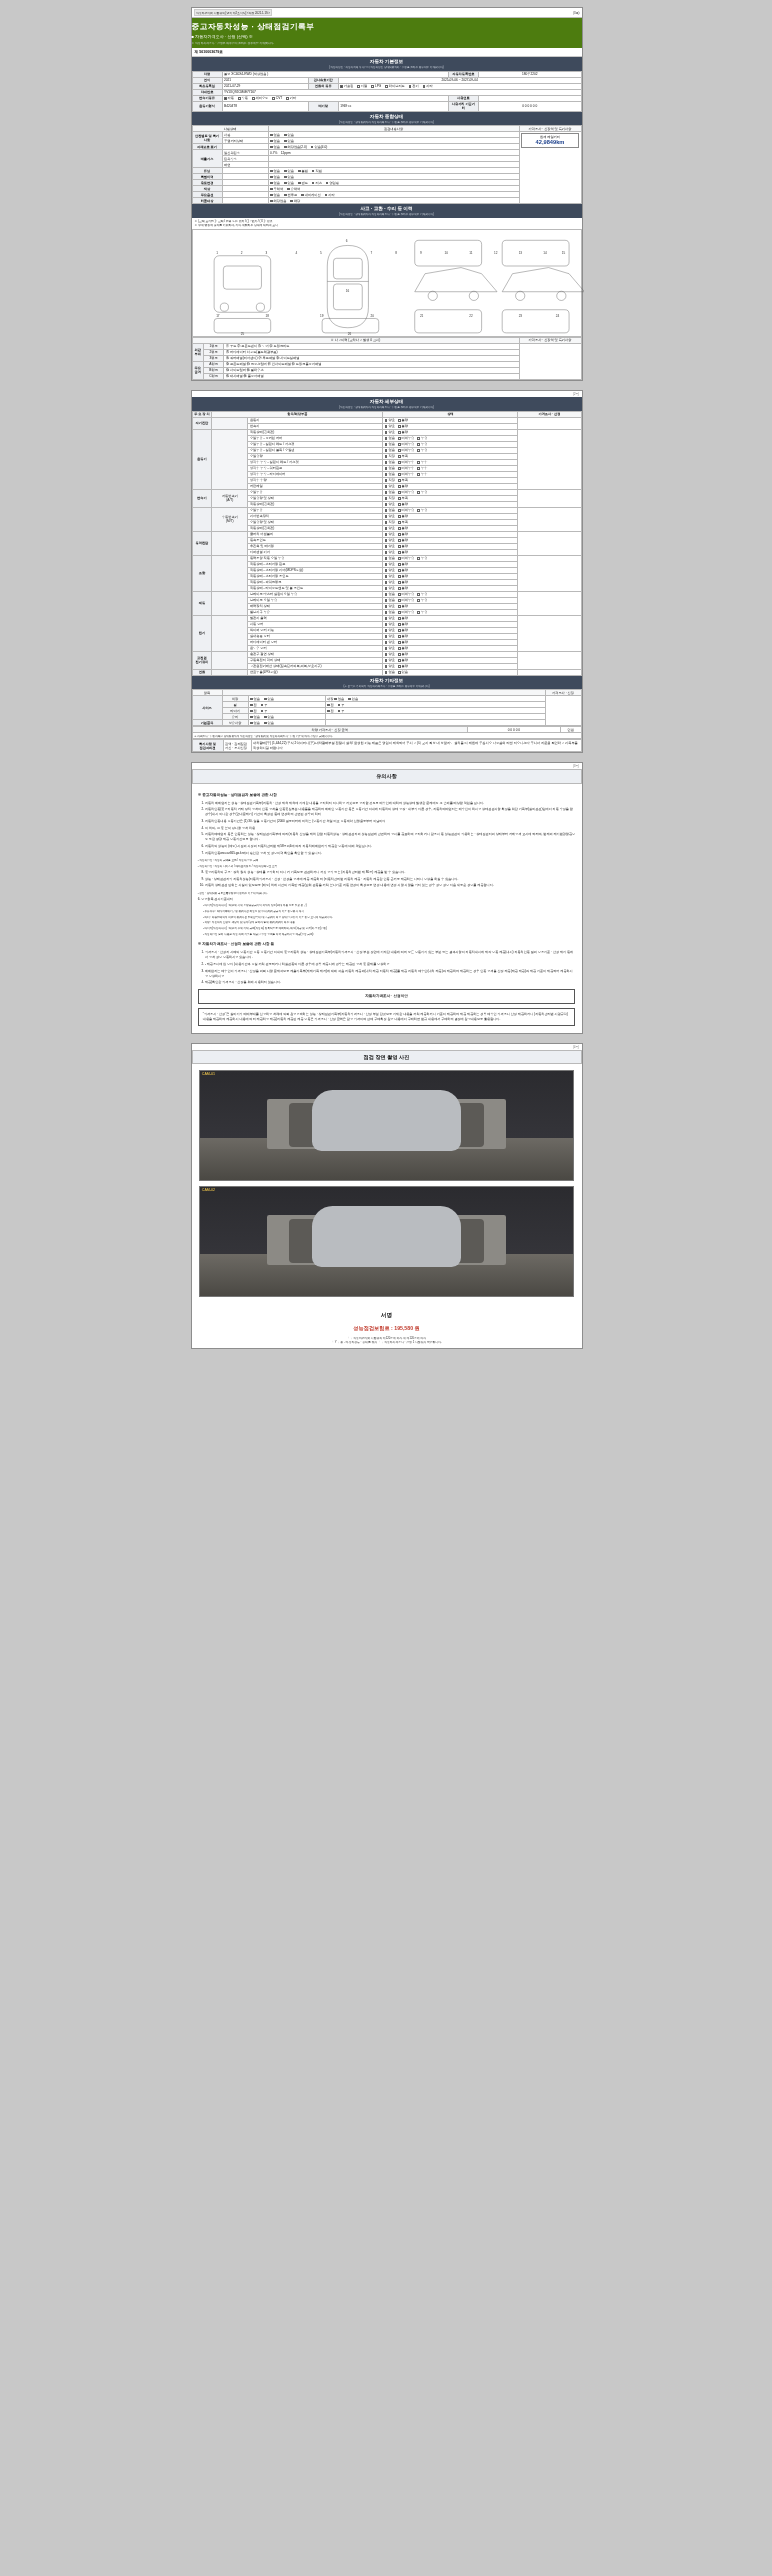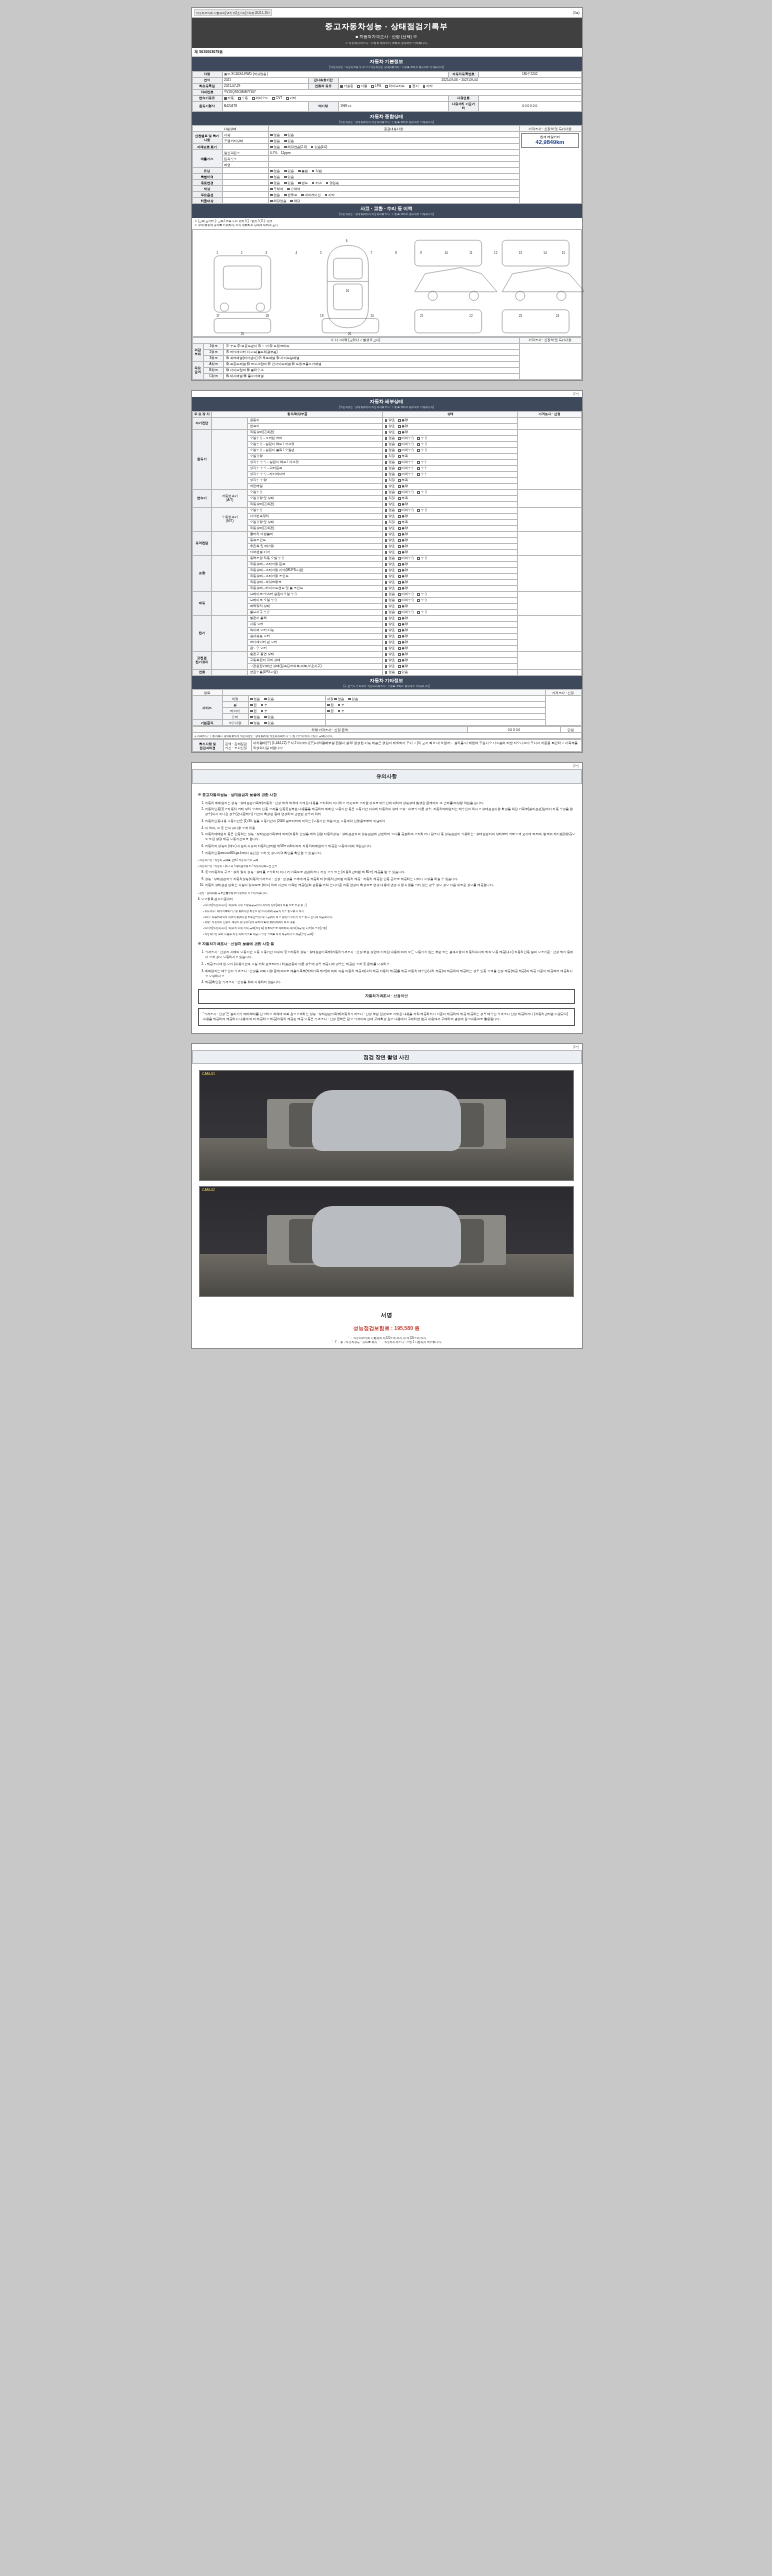--- a/index.html
+++ b/index.html
@@ -16,21 +16,21 @@
 
   
   .top-strip {
     display: flex; justify-content: space-between; align-items: center;
     font-size: 2.8px; padding: 1px 2.1px; border-bottom: 0.5px solid #bbb;
     color: #222;
   }
   .top-strip .left { background:#e8e8e8; border:0.5px solid #ccc; padding:0.5px 1.5px; }
 
   .title-band {
-    background: #404040; color: #fff; text-align: center; padding: 4.1px 0 3.1px;
+    background: #4d7c0f; color: #fff; padding: 4.1px 0 3.1px;
   }
   .title-band .t1 { font-size: 7.7px; font-weight: bold; letter-spacing: 0.5px; }
   .title-band .t2 { font-size: 4.1px; margin-top: 2.1px; }
   .title-band .t3 { font-size: 2.8px; margin-top: 1.5px; color:#cfd6de; }
 
   .docnum { font-size: 3.6px; padding: 2.1px 3.1px; font-weight: bold; border-bottom:0.5px solid #c9c9c9; }
 
   .sec-head {
     background: #3e4a5c; color:#fff; text-align:center; font-size:4.6px; font-weight:bold;
     padding: 2.1px 0 1px;

